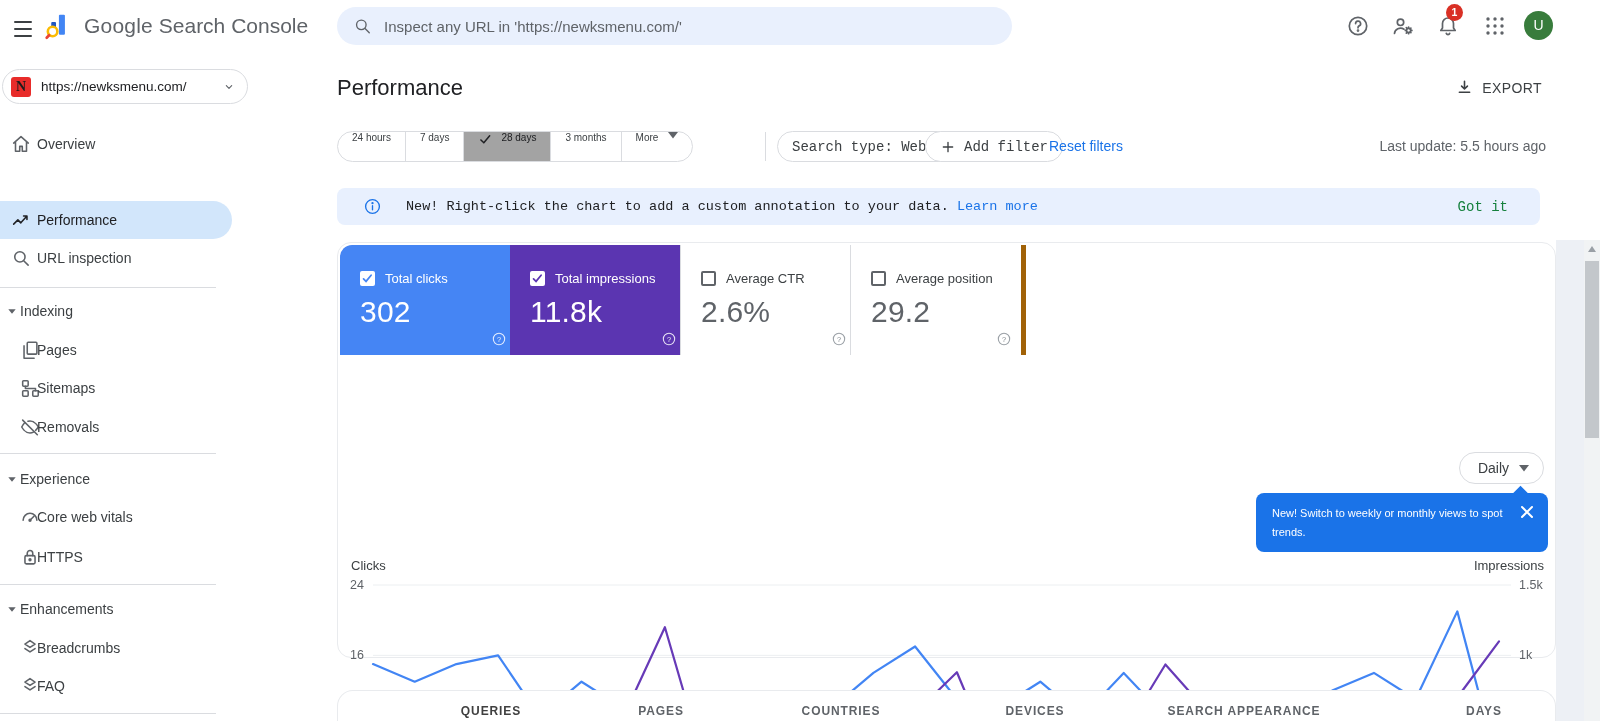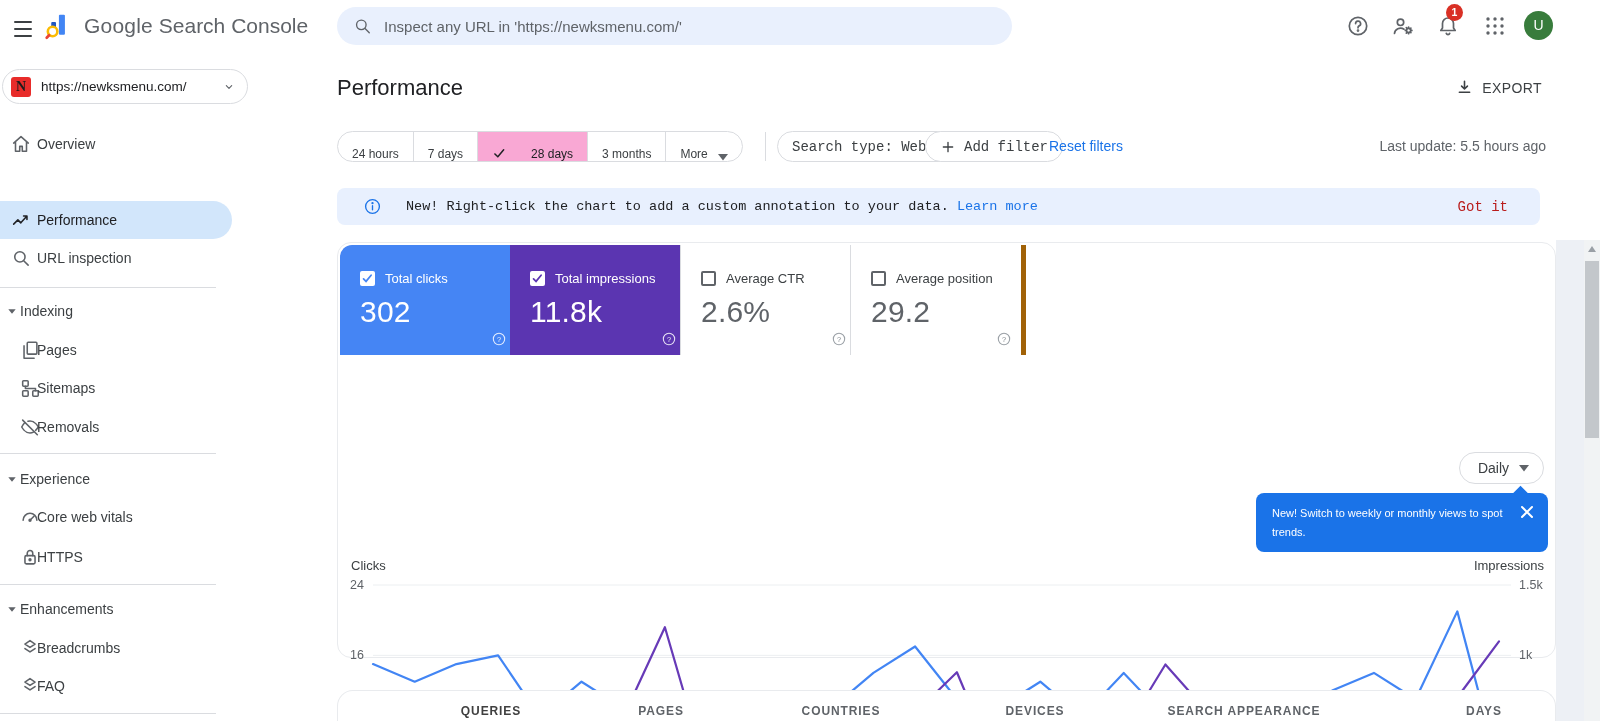--- a/index.html
+++ b/index.html
@@ -44,37 +44,37 @@
 
   
   #main { position:absolute; left:337px; top:52px; width:1219px; height:669px; background:#fff; }
   #page-title { position:absolute; left:0; top:23px; font-size:22px; color:#202124; }
   #export-btn { position:absolute; right:14px; top:26px; display:flex; align-items:center; gap:8px;
     font-size:14px; font-weight:500; color:#3c4043; letter-spacing:.4px; cursor:pointer; }
 
   #filter-row { position:absolute; left:0; top:79px; width:1219px; height:31px; }
   #chip-group { position:absolute; left:0; top:0; display:flex; height:31px; border:1px solid #dadce0;
     border-radius:16px; overflow:hidden; background:#fff; }
-  .chip-seg { display:flex; align-items:flex-end; padding:0 14px; font-size:12px; color:#3c4043;
+  .chip-seg { display:flex; align-items:flex-start; padding:0 14px; font-size:10px; color:#3c4043;
     border-right:1px solid #dadce0; cursor:pointer; white-space:nowrap; }
   .chip-seg:last-child { border-right:0; }
-  .chip-seg.on { background:#f9a8d4; color:#202124; gap:24px; }
+  .chip-seg.on { background:#a3a3a3; color:#202124; gap:8px; }
   .vsep { position:absolute; left:428px; top:1px; width:1px; height:29px; background:#dadce0; }
   .pillbtn { position:absolute; top:0; height:31px; border:1px solid #dadce0; border-radius:16px;
     background:#fff; display:flex; align-items:center; padding:0 14px; font-size:14px; color:#3c4043;
     gap:8px; cursor:pointer; white-space:nowrap;font-family:Liberation Mono, monospace; }
   #reset-filters { position:absolute; left:712px; top:0; line-height:31px; color:#1a73e8; font-size:14px;
     font-weight:500; cursor:pointer; }
   #last-update { position:absolute; right:10px; top:0; line-height:31px; color:#5f6368; font-size:14px; }
 
   #banner { position:absolute; left:0; top:136px; width:1203px; height:37px; background:#e8f0fe;
     border-radius:8px; display:flex; align-items:center; padding:0 32px 0 26px;font-family:Liberation Mono, monospace; }
   #banner .btext { margin-left:24px; font-size:13.5px; color:#202124; }
   #banner .blink { color:#1a73e8; cursor:pointer; }
-  #banner .gotit { margin-left:auto; color:#b91c1c; font-weight:500; font-size:14px; cursor:pointer; }
+  #banner .gotit { margin-left:auto; color:#15803d; font-weight:500; font-size:14px; cursor:pointer; }
 
   #chart-card { position:absolute; left:0; top:190px; width:1219px; height:416px; background:#fff;
     border:1px solid #e9ebee; border-radius:14px; }
   .mcard { position:absolute; top:2px; width:176px; height:110px; cursor:pointer; }
   .mcard .mlabel-row { position:absolute; left:20px; top:26px; display:flex; align-items:center; gap:10px; }
   .mcard .mlabel { font-size:13px; }
   .mcard .mvalue { position:absolute; left:20px; top:50px; font-size:30px; letter-spacing:.2px; }
   .mcard .qmark { position:absolute; right:9px; bottom:8px; }
   .cbox { width:15px; height:15px; border-radius:2px; }
   .cbox.checked { background:#fff; display:flex; align-items:center; justify-content:center; }

